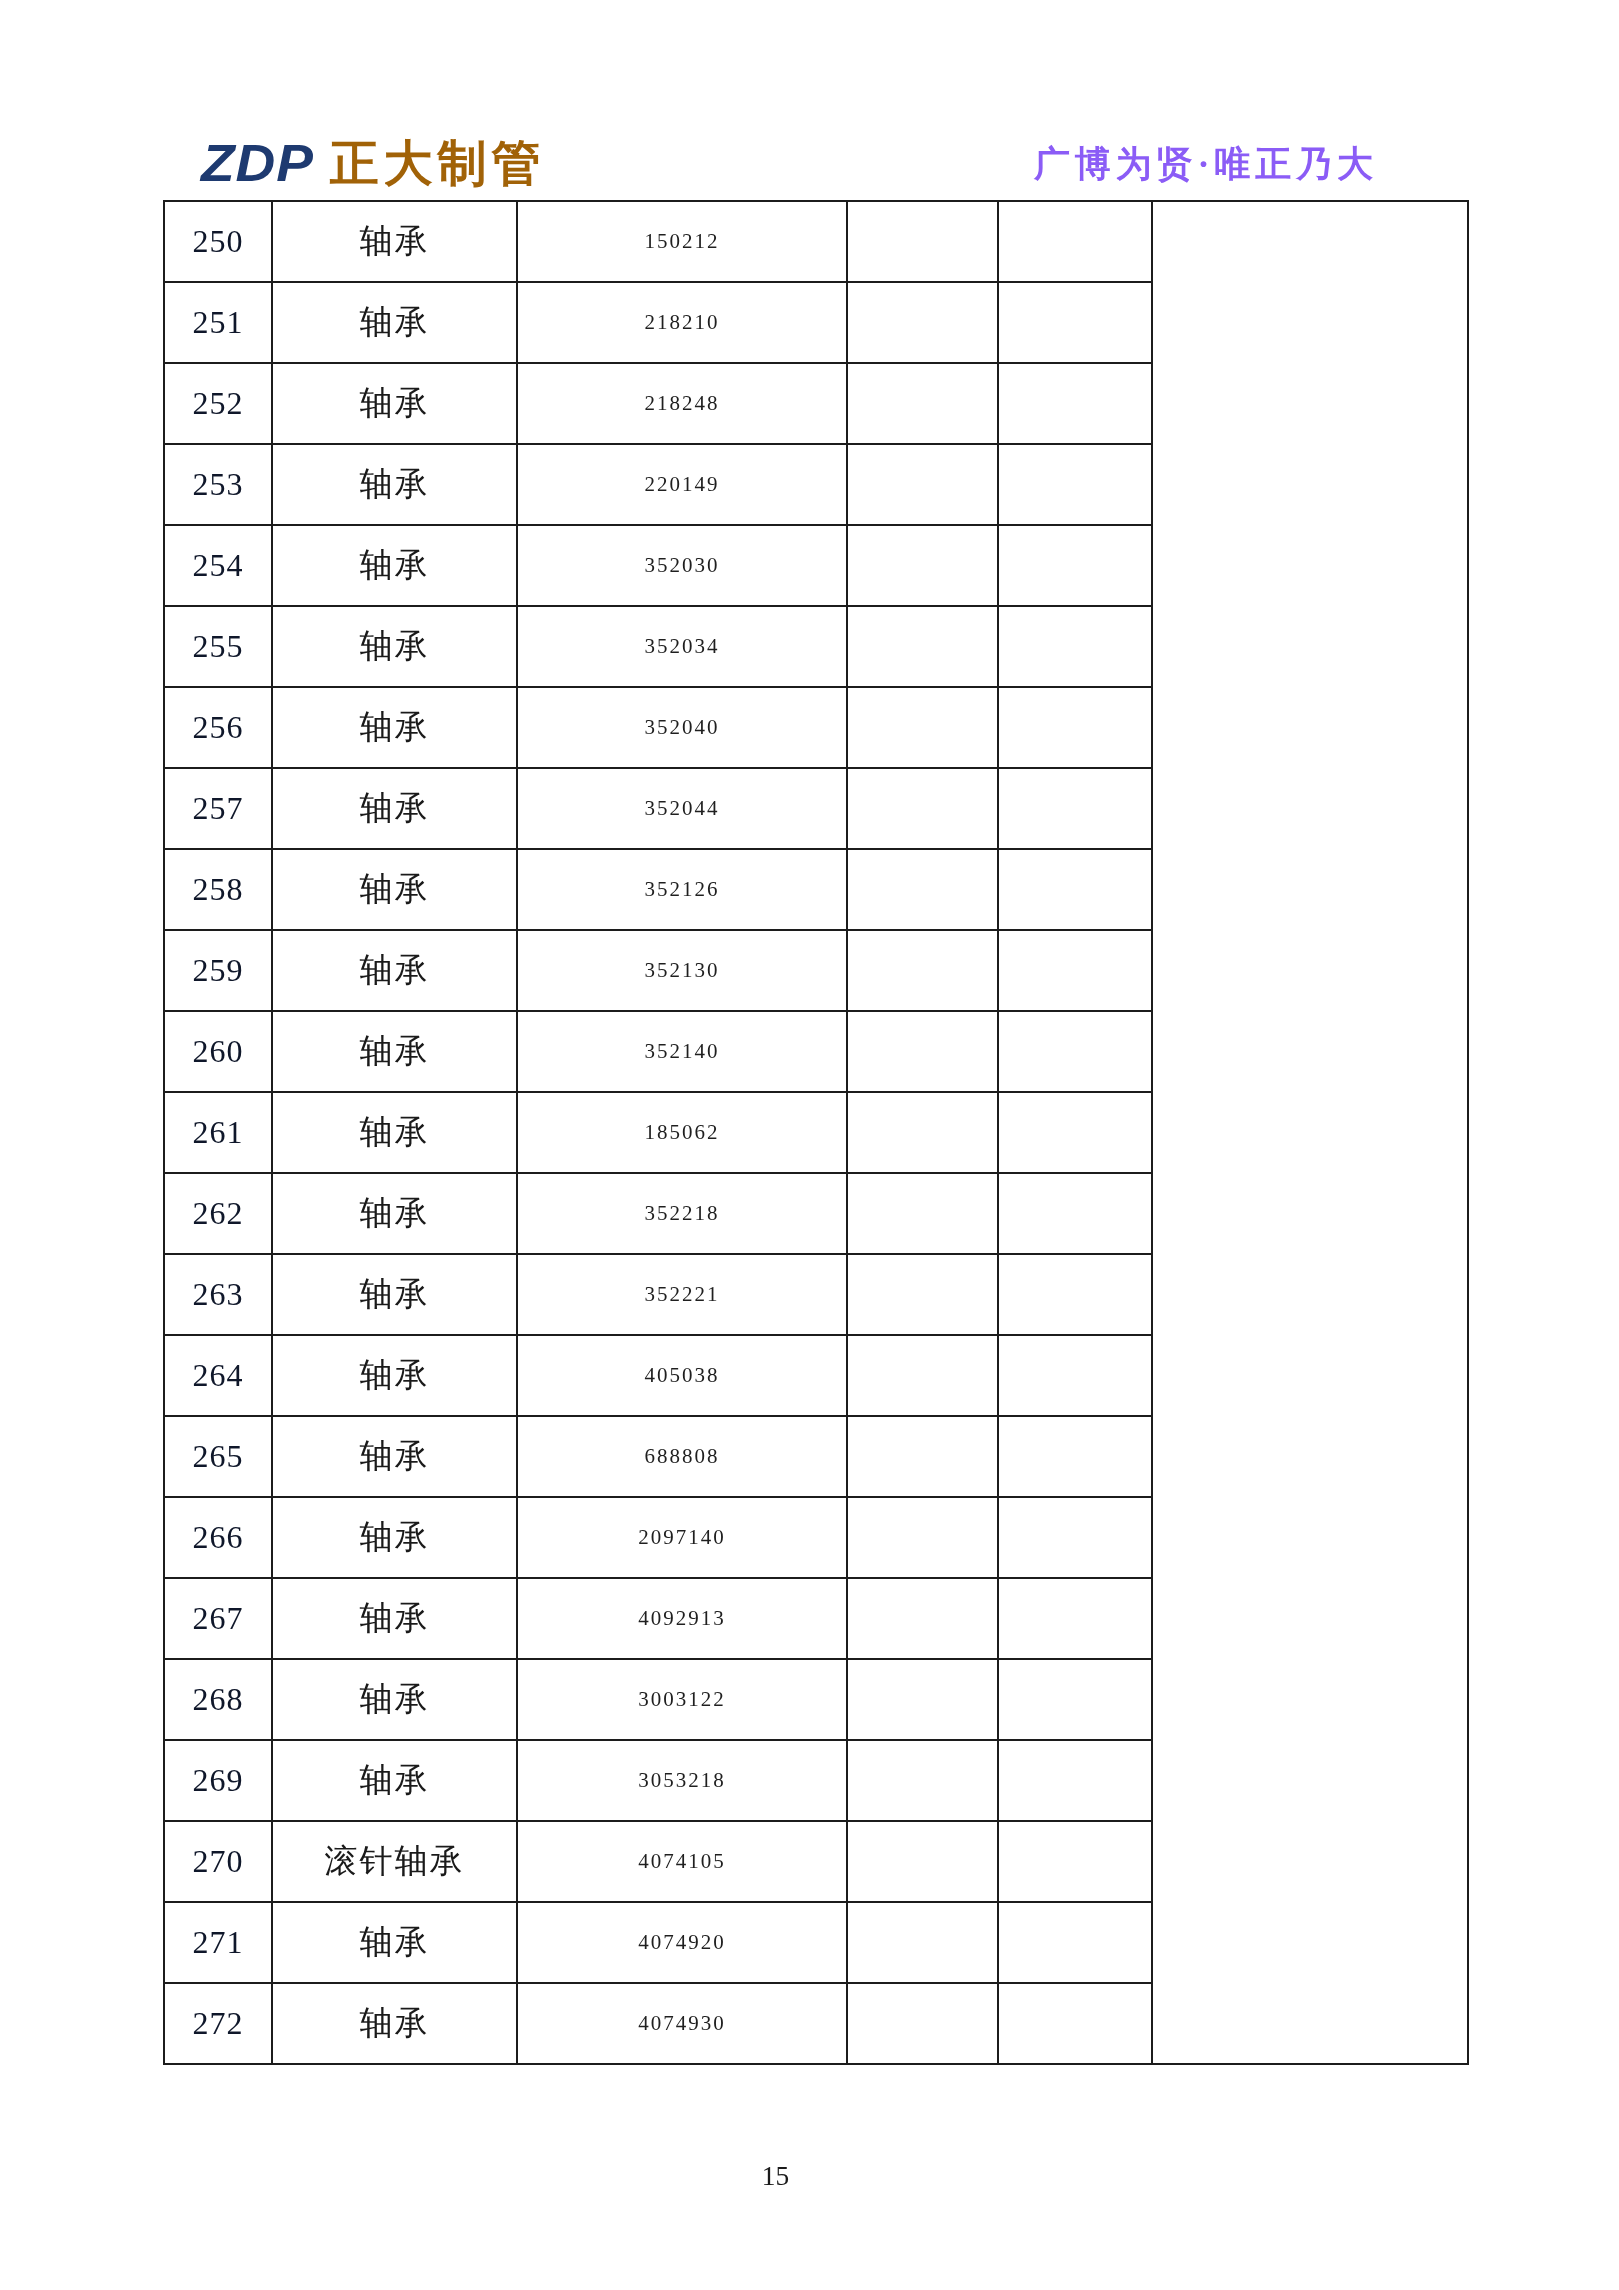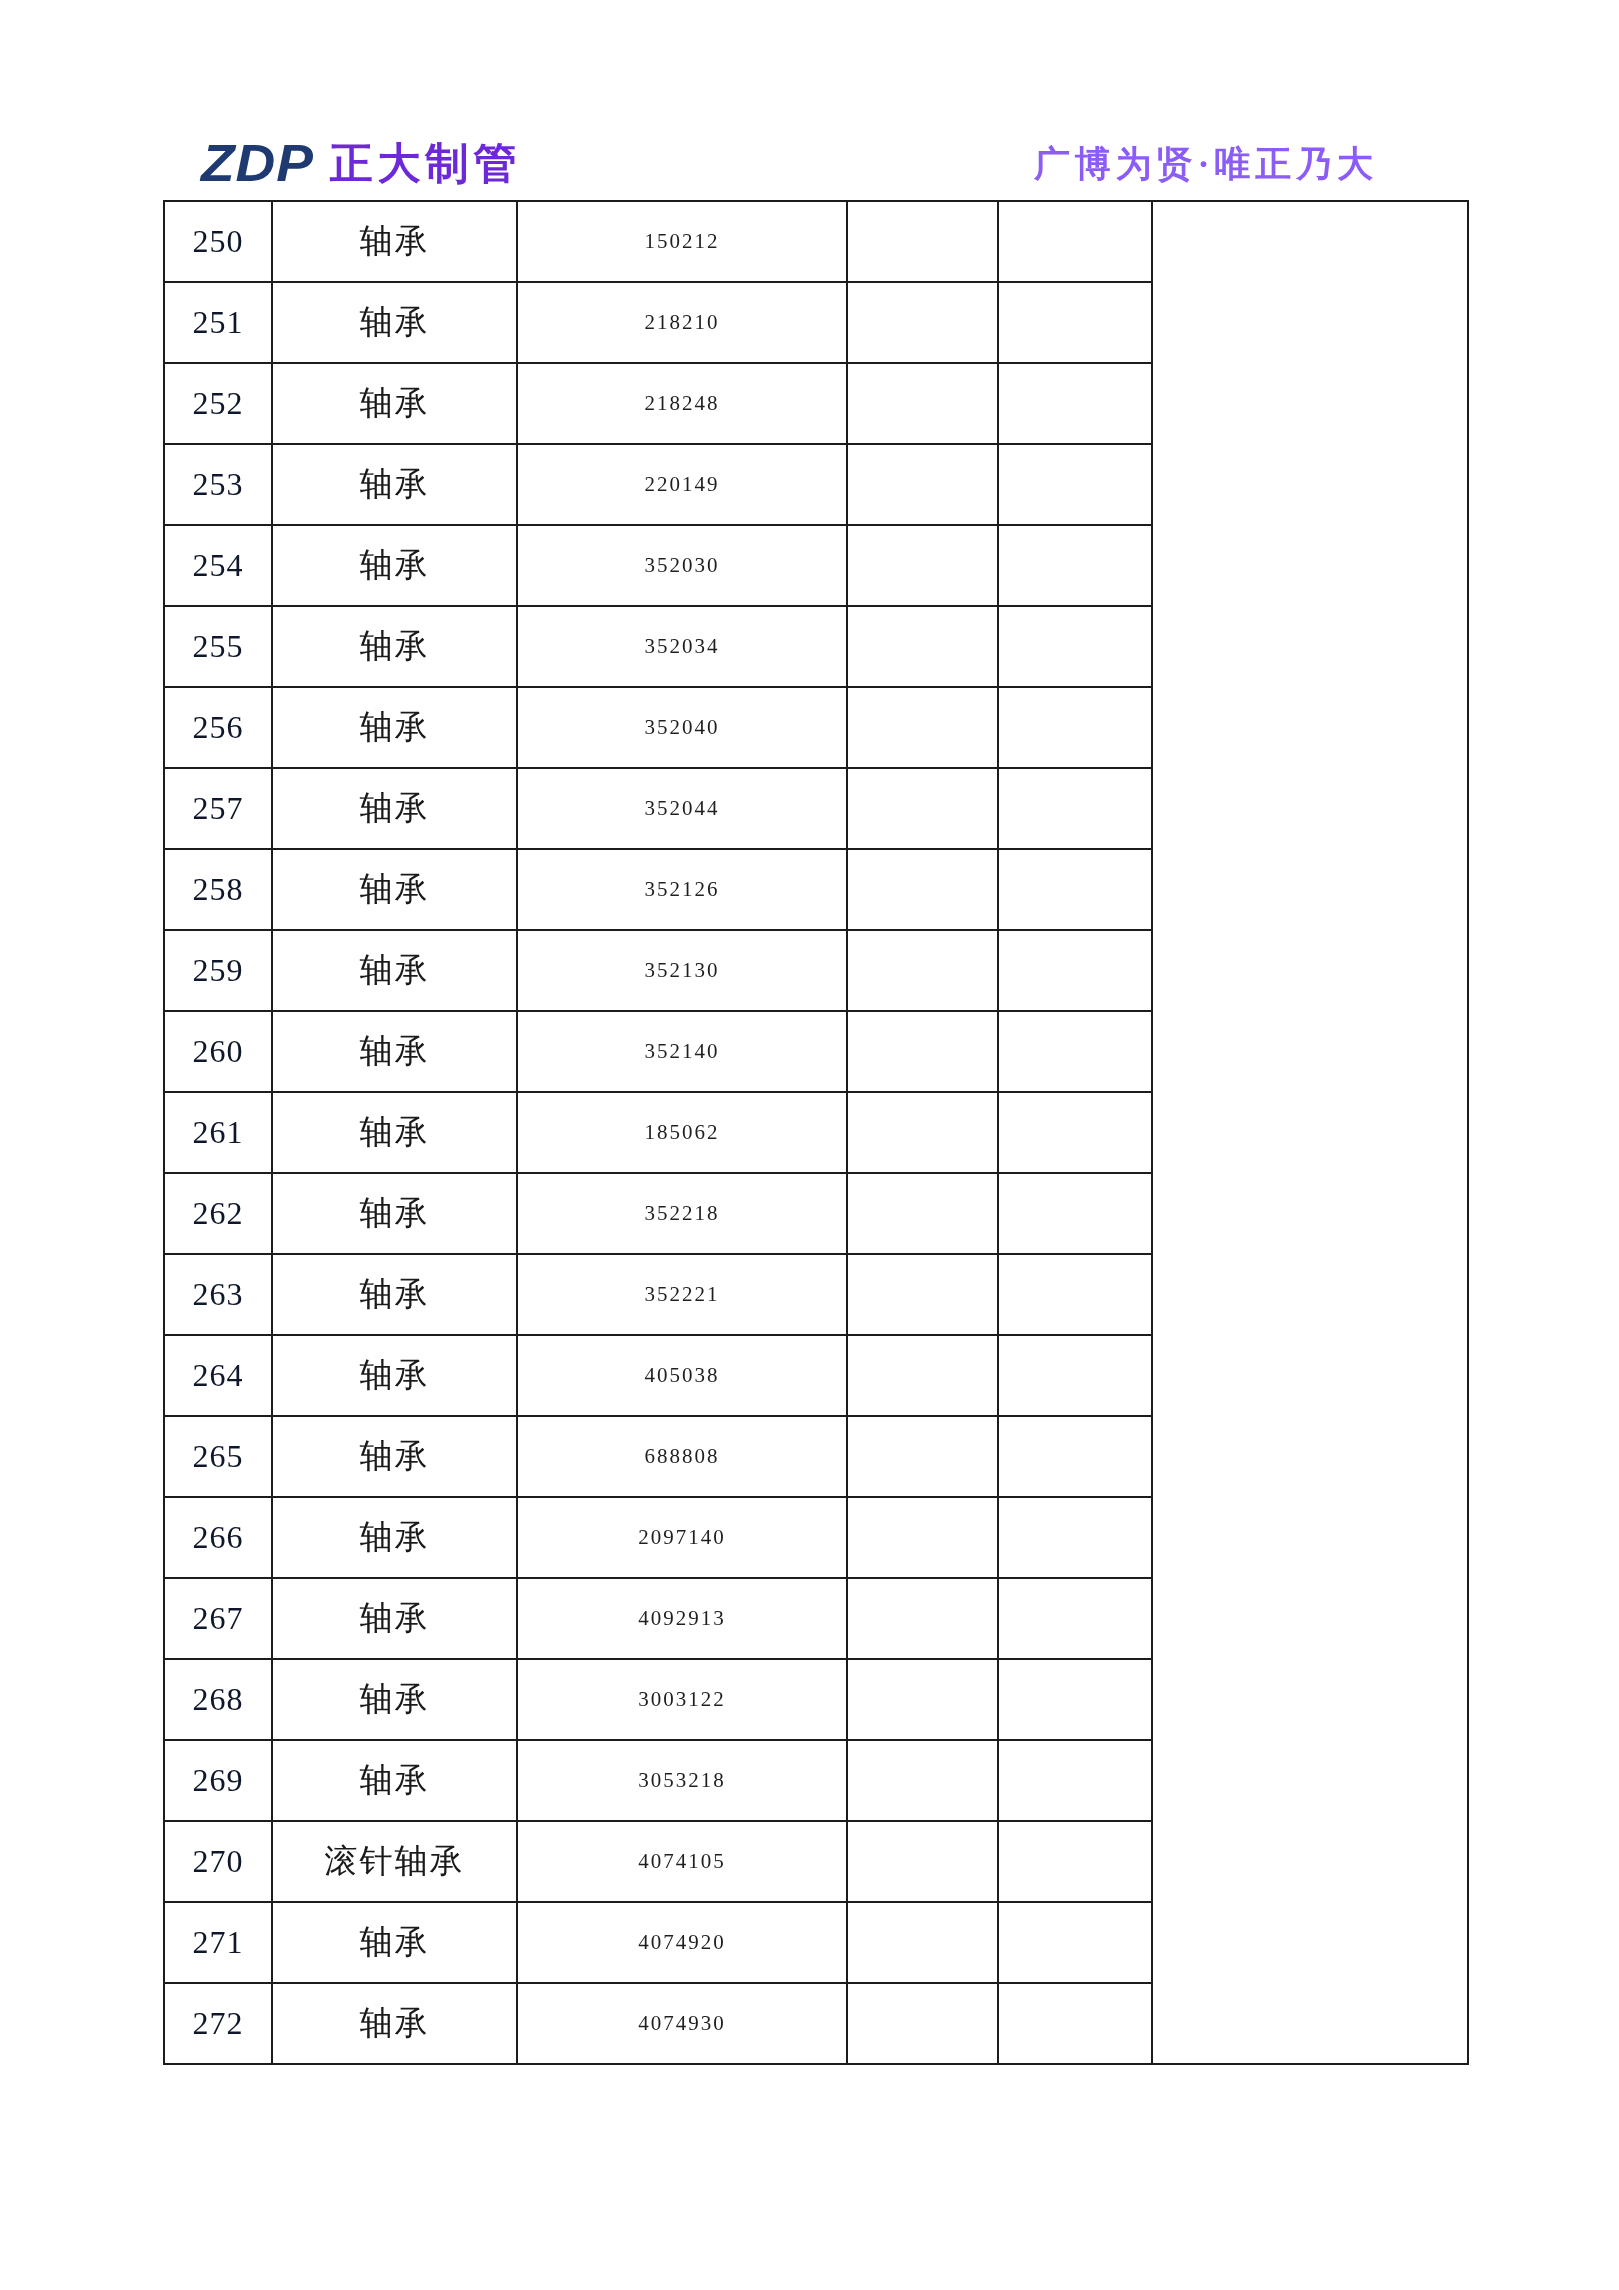--- a/index.html
+++ b/index.html
@@ -18,22 +18,22 @@
   .brand .zdp{
     font-family:"Liberation Sans","DejaVu Sans",sans-serif;
     font-weight:800;font-style:italic;
     font-size:55px;line-height:55px;
     color:#1e3a70;letter-spacing:1px;
     transform:scaleY(0.95);
   }
   .brand .cn{
     font-family:"Liberation Sans","DejaVu Sans",sans-serif;
     font-weight:700;
-    font-size:43px;line-height:51px;
-    color:#6d28d9;letter-spacing:4.9px;
+    font-size:49px;line-height:51px;
+    color:#a16207;letter-spacing:4.9px;
     margin-left:15.7px;
   }
   .tagline{
     position:absolute;right:173px;top:143px;
     font-family:"Liberation Serif","DejaVu Serif",serif;
     font-weight:600;
     font-size:36px;line-height:43px;
     color:#8b5cf6;letter-spacing:4.9px;white-space:nowrap;
   }
   
@@ -251,15 +251,16 @@
         <tr>
           <td class="c-no">272</td>
           <td class="c-name">轴承</td>
           <td class="c-code">4074930</td>
           <td class="c-empty"></td>
           <td class="c-empty"></td>
         </tr>
       </tbody>
   </table>
 
+  <div class="pageno">15</div>
 
 </div>
 
 
 </body></html>

